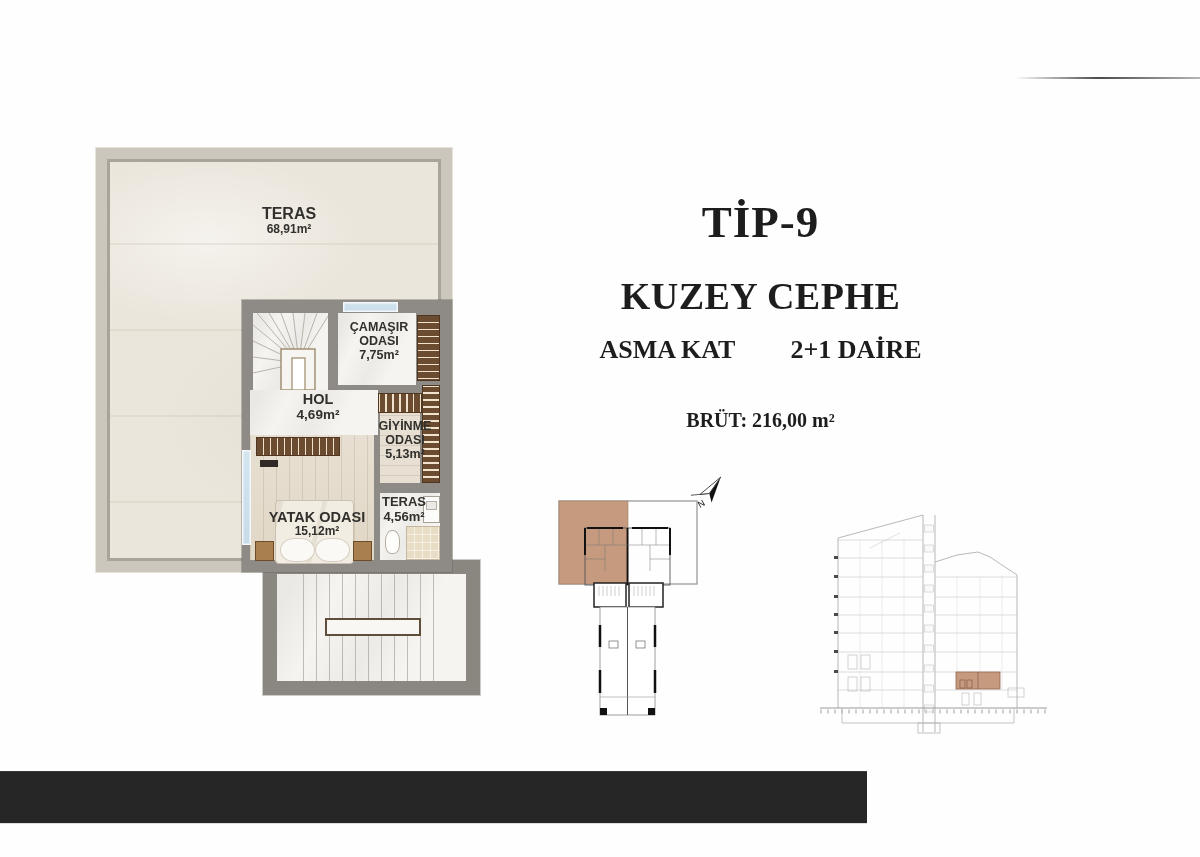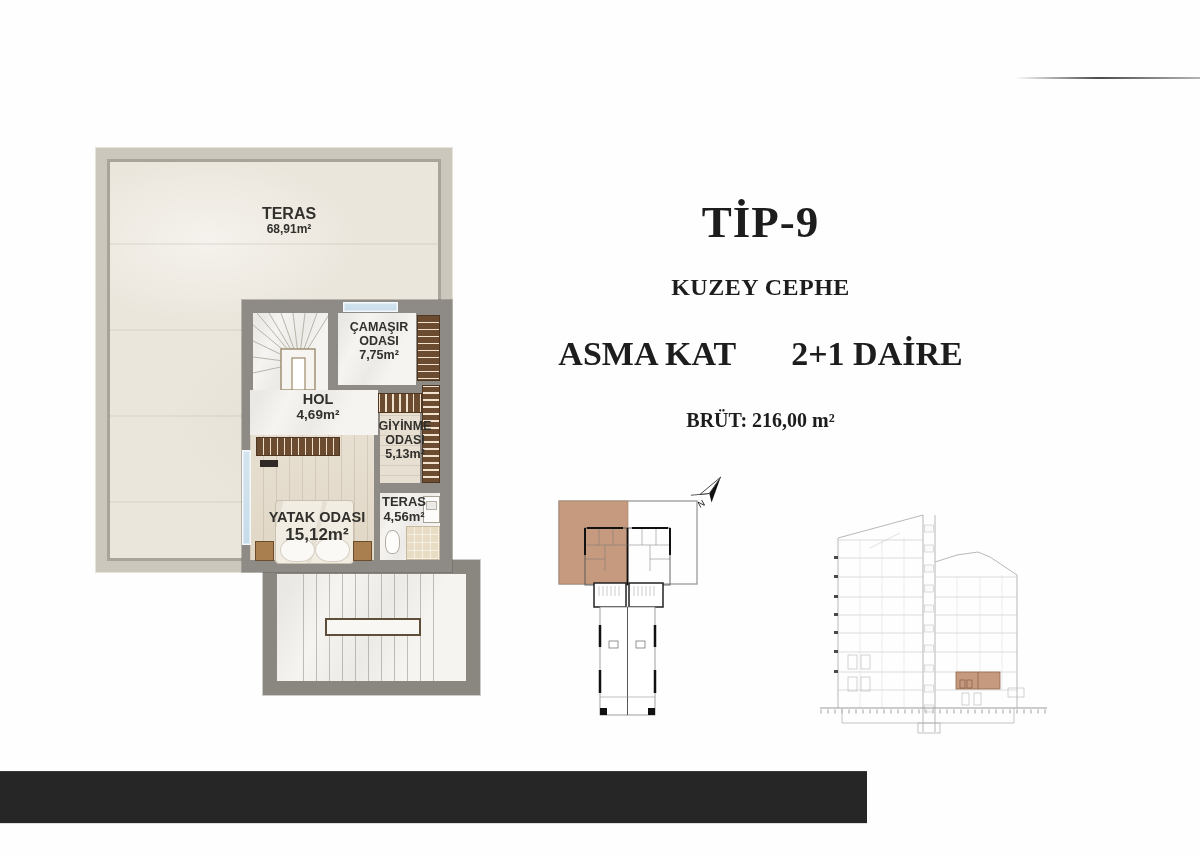--- a/index.html
+++ b/index.html
@@ -53,22 +53,22 @@
   .hall{left:263px;top:560px;width:217px;height:135px;background:#8a8781;z-index:4;
         box-shadow:0 0 0 1px rgba(88,85,80,.3);}
   .hall-floor{left:14px;top:14px;width:189px;height:107px;}
   .hall-treads{background:repeating-linear-gradient(to right,rgba(138,132,124,.5) 0 1px,transparent 1px 13px);}
   .railing{background:#f8f7f4;border:2px solid #5f4f3a;}
 
   
   .titles{left:528px;top:188px;width:465px;height:260px;color:#1d1d1d;
           font-family:Liberation Serif, serif;text-align:center;}
   .titles .t1{position:absolute;top:8px;left:0;right:0;font-size:45px;font-weight:600;letter-spacing:1px;}
-  .titles .t2{position:absolute;top:86px;left:0;right:0;font-size:24px;font-weight:600;letter-spacing:.5px;}
-  .titles .t3{position:absolute;top:147px;left:0;right:0;font-size:34px;font-weight:600;display:flex;justify-content:center;gap:55px;}
+  .titles .t2{position:absolute;top:86px;left:0;right:0;font-size:38px;font-weight:600;letter-spacing:.5px;}
+  .titles .t3{position:absolute;top:147px;left:0;right:0;font-size:26px;font-weight:600;display:flex;justify-content:center;gap:55px;}
   .titles .t4{position:absolute;top:221px;left:0;right:0;font-size:20px;font-weight:600;}
 
   
   .topline{left:1015px;top:77px;width:185px;height:2px;
     background:linear-gradient(to right, rgba(45,45,45,0) 0%, rgba(45,45,45,.85) 45%, rgba(70,70,70,.4) 100%);}
   .bottombar{left:0;top:771px;width:867px;height:51px;background:#262626;border-top:1px solid #3a3a3a;
              box-shadow:0 1px 0 #dedede;}
   svg{display:block;}
 </style>
 </head>
@@ -134,21 +134,21 @@
   <div class="room-label" style="left:277px;top:391px;width:82px;font-size:14.5px;">
     <span class="nm">HOL</span>
     <span class="ar" style="font-size:13.5px;">4,69m²</span>
   </div>
   <div class="room-label" style="left:369px;top:419px;width:72px;font-size:12.5px;">
     <span class="nm">GİYİNME ODASI</span>
     <span class="ar">5,13m²</span>
   </div>
   <div class="room-label" style="left:267px;top:485px;width:100px;font-size:14.5px;margin-top:24px;">
     <span class="nm">YATAK ODASI</span>
-    <span class="ar" style="font-size:17px;">15,12m²</span>
+    <span class="ar" style="font-size:12px;">15,12m²</span>
   </div>
   <div class="room-label" style="left:371px;top:495px;width:66px;font-size:13px;">
     <span class="nm">TERAS</span>
     <span class="ar">4,56m²</span>
   </div>
 
   <div class="abs titles">
     <div class="t1">TİP-9</div>
     <div class="t2">KUZEY CEPHE</div>
     <div class="t3">

